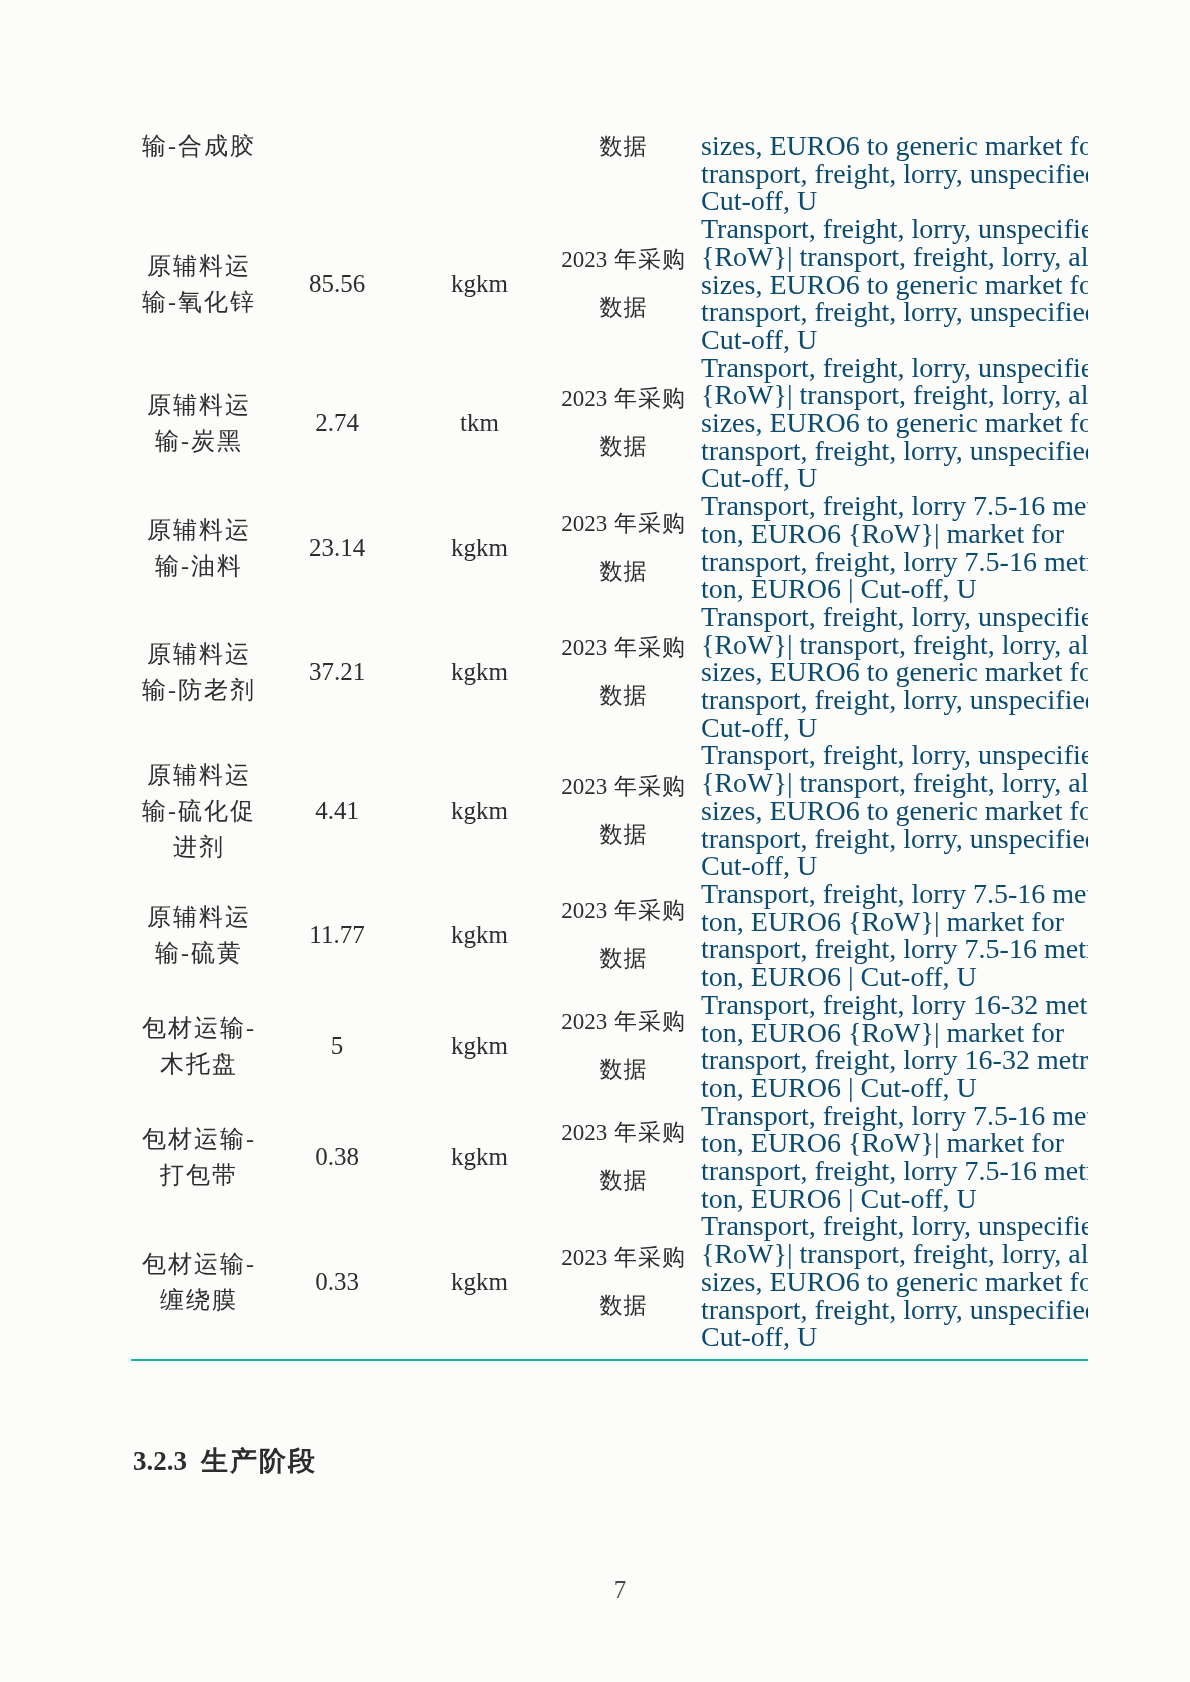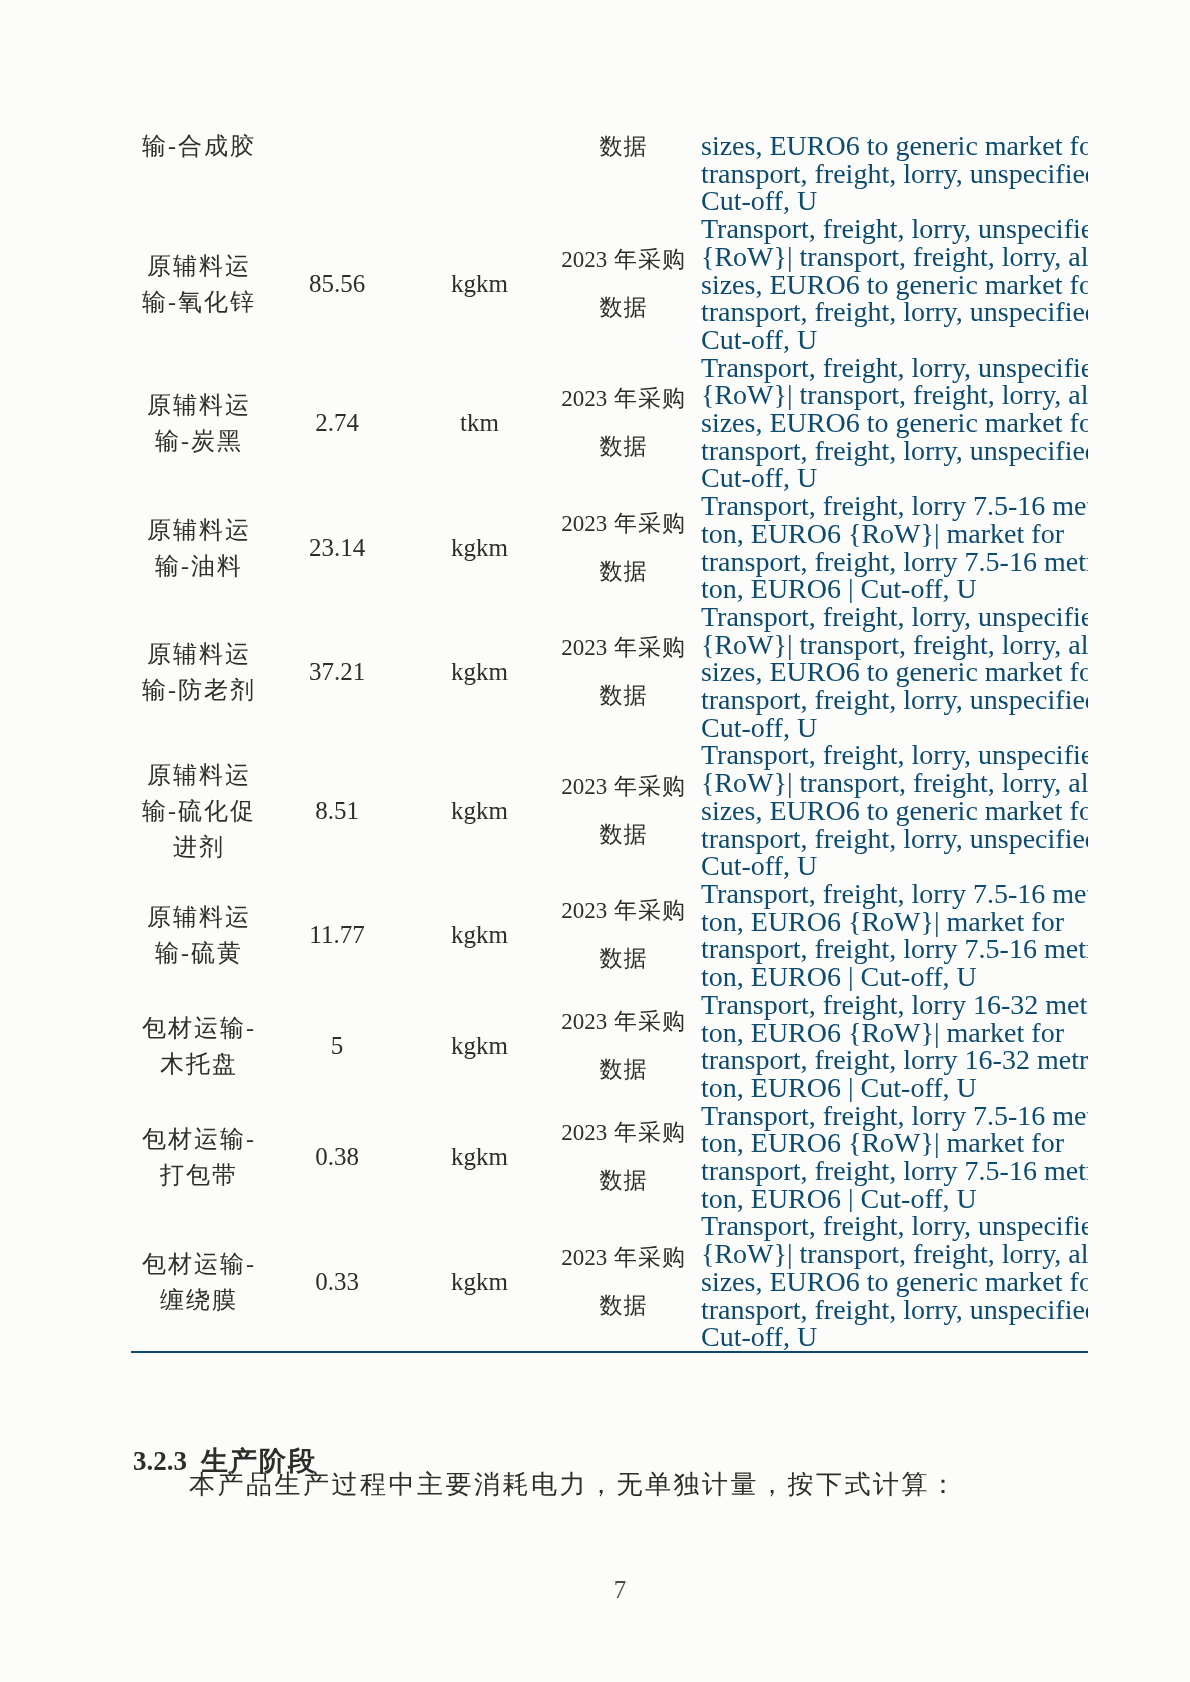--- a/index.html
+++ b/index.html
@@ -12,22 +12,22 @@
     overflow: hidden;
   }
   .page {
     position: absolute; inset: 0;
   }
   
   .doc-table {
     position: absolute;
     left: 131px; top: 132px;
     width: 957px;
-    border-bottom: 2px solid #0c4a6e;
-    padding-bottom: 0;
+    border-bottom: 2px solid #14b8a6;
+    padding-bottom: 8px;
   }
   .trow {
     display: grid;
     grid-template-columns: 136px 140px 145px 135px 1fr;
     align-items: center;
   }
   .trow.partial { align-items: start; }
   .c { min-width: 0; }
   .name {
     text-align: center;
@@ -157,21 +157,21 @@
 {RoW}| transport, freight, lorry, all
 sizes, EURO6 to generic market for
 transport, freight, lorry, unspecified |
 Cut-off, U</div>
     </div>
 
     <div class="trow">
       <div class="c name">原辅料运
 输-硫化促
 进剂</div>
-      <div class="c val">8.51</div>
+      <div class="c val">4.41</div>
       <div class="c unit">kgkm</div>
       <div class="c src"><b class="y">2023</b><span> 年采购
 数据</span></div>
       <div class="c desc">Transport, freight, lorry, unspecified
 {RoW}| transport, freight, lorry, all
 sizes, EURO6 to generic market for
 transport, freight, lorry, unspecified |
 Cut-off, U</div>
     </div>
 
@@ -224,17 +224,16 @@
       <div class="c desc">Transport, freight, lorry, unspecified
 {RoW}| transport, freight, lorry, all
 sizes, EURO6 to generic market for
 transport, freight, lorry, unspecified |
 Cut-off, U</div>
     </div>
   </div>
 
   <div class="heading"><span class="num">3.2.3</span><span>生产阶段</span></div>
 
-  <div class="para">本产品生产过程中主要消耗电力，无单独计量，按下式计算：</div>
 
   <div class="page-number">7</div>
 
 </div>
 
 </body></html>

